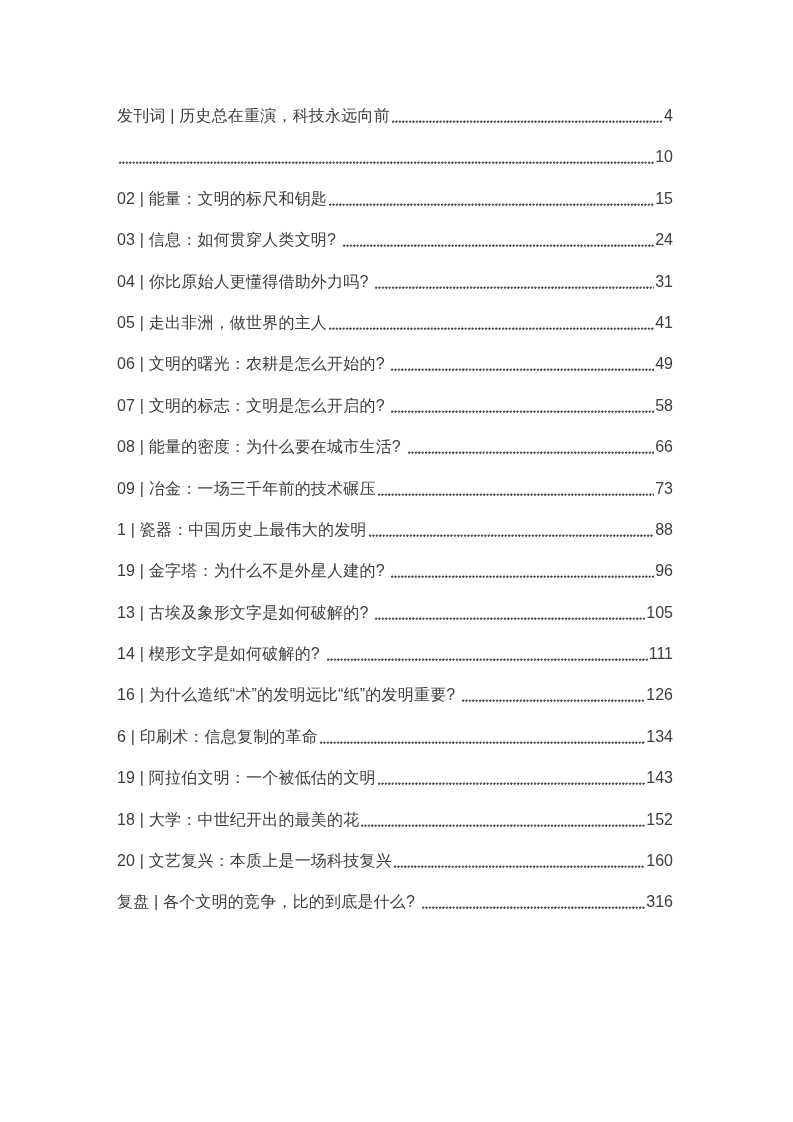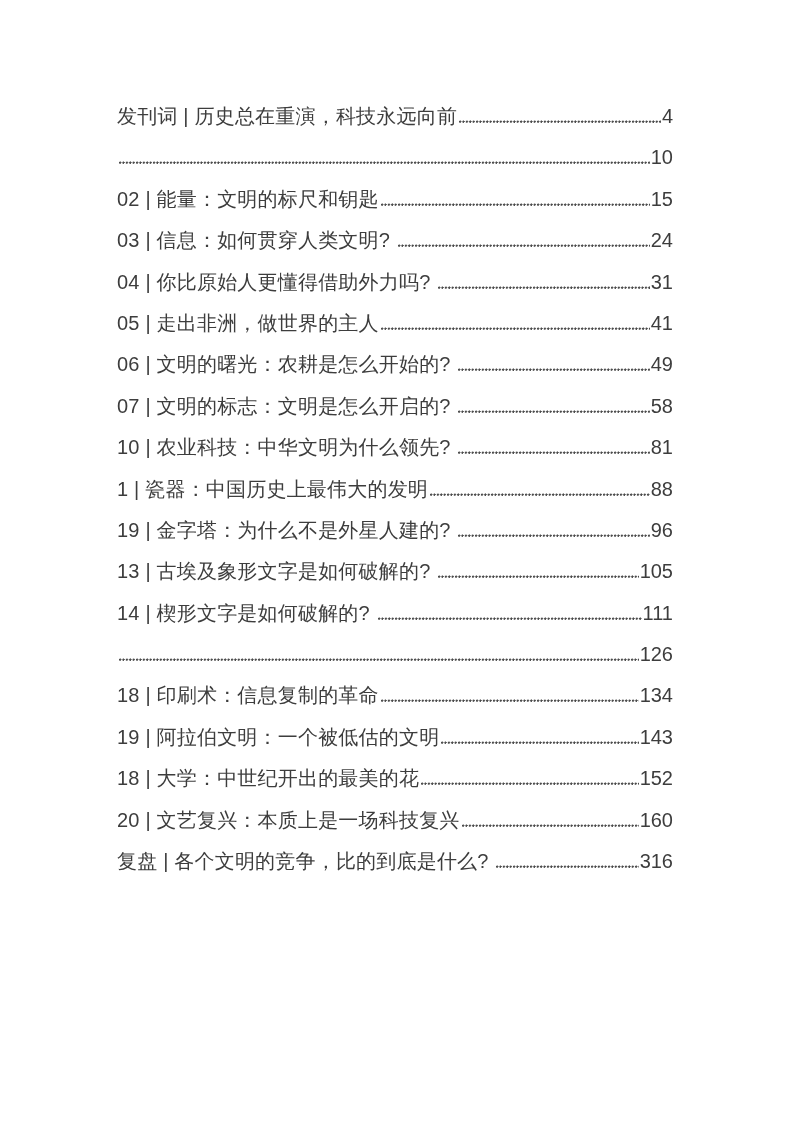--- a/index.html
+++ b/index.html
@@ -26,21 +26,21 @@
     width: 556px;
     margin: 0;
     padding: 0;
     list-style: none;
   }
   .toc-row {
     display: flex;
     align-items: stretch;
     height: 20px;
     margin-bottom: 21.4px;
-    font-size: 20px;
+    font-size: 16px;
     line-height: 20px;
     color: #3d3d3d;
     white-space: pre;
   }
   .toc-label {
     flex: 0 0 auto;
     letter-spacing: 0.2px;
   }
   .toc-dots {
     flex: 1 1 auto;
@@ -96,23 +96,28 @@
     <span class="toc-label">06 | 文明的曙光：农耕是怎么开始的? </span>
     <span class="toc-dots"></span>
     <span class="toc-page">49</span>
   </li>
       <li class="toc-row">
     <span class="toc-label">07 | 文明的标志：文明是怎么开启的? </span>
     <span class="toc-dots"></span>
     <span class="toc-page">58</span>
   </li>
       <li class="toc-row">
-    <span class="toc-label">10 | 农业科技：中华文明为什么领先? </span>
+    <span class="toc-label">08 | 能量的密度：为什么要在城市生活? </span>
     <span class="toc-dots"></span>
-    <span class="toc-page">81</span>
+    <span class="toc-page">66</span>
+  </li>
+      <li class="toc-row">
+    <span class="toc-label">09 | 冶金：一场三千年前的技术碾压</span>
+    <span class="toc-dots"></span>
+    <span class="toc-page">73</span>
   </li>
       <li class="toc-row">
     <span class="toc-label">1 | 瓷器：中国历史上最伟大的发明</span>
     <span class="toc-dots"></span>
     <span class="toc-page">88</span>
   </li>
       <li class="toc-row">
     <span class="toc-label">19 | 金字塔：为什么不是外星人建的? </span>
     <span class="toc-dots"></span>
     <span class="toc-page">96</span>
@@ -121,25 +126,26 @@
     <span class="toc-label">13 | 古埃及象形文字是如何破解的? </span>
     <span class="toc-dots"></span>
     <span class="toc-page">105</span>
   </li>
       <li class="toc-row">
     <span class="toc-label">14 | 楔形文字是如何破解的? </span>
     <span class="toc-dots"></span>
     <span class="toc-page">111</span>
   </li>
       <li class="toc-row">
+    <span class="toc-label">16 | 为什么造纸“术”的发明远比“纸”的发明重要? </span>
     <span class="toc-dots"></span>
     <span class="toc-page">126</span>
   </li>
       <li class="toc-row">
-    <span class="toc-label">18 | 印刷术：信息复制的革命</span>
+    <span class="toc-label">6 | 印刷术：信息复制的革命</span>
     <span class="toc-dots"></span>
     <span class="toc-page">134</span>
   </li>
       <li class="toc-row">
     <span class="toc-label">19 | 阿拉伯文明：一个被低估的文明</span>
     <span class="toc-dots"></span>
     <span class="toc-page">143</span>
   </li>
       <li class="toc-row">
     <span class="toc-label">18 | 大学：中世纪开出的最美的花</span>

